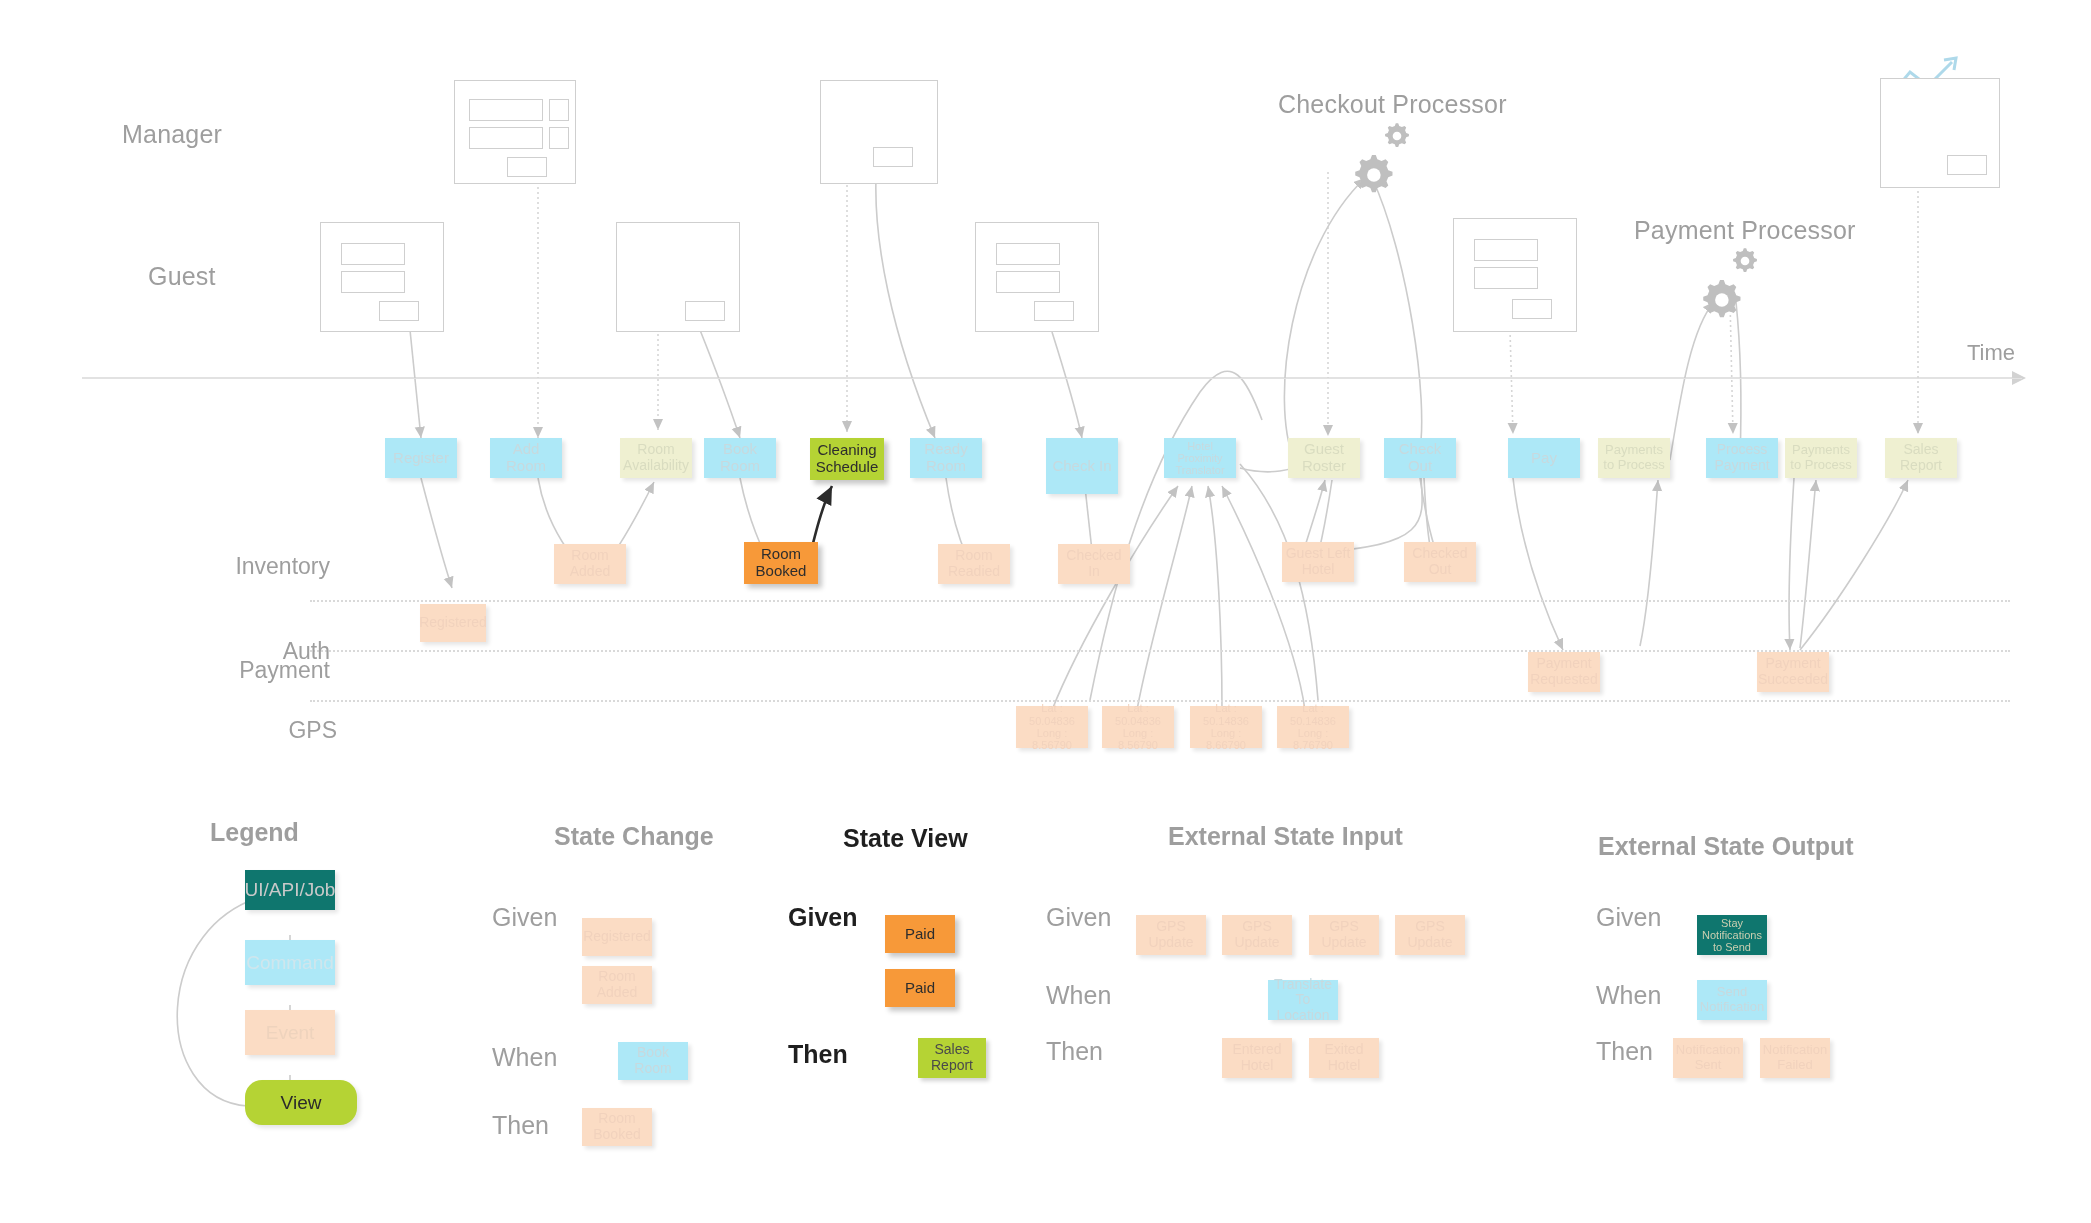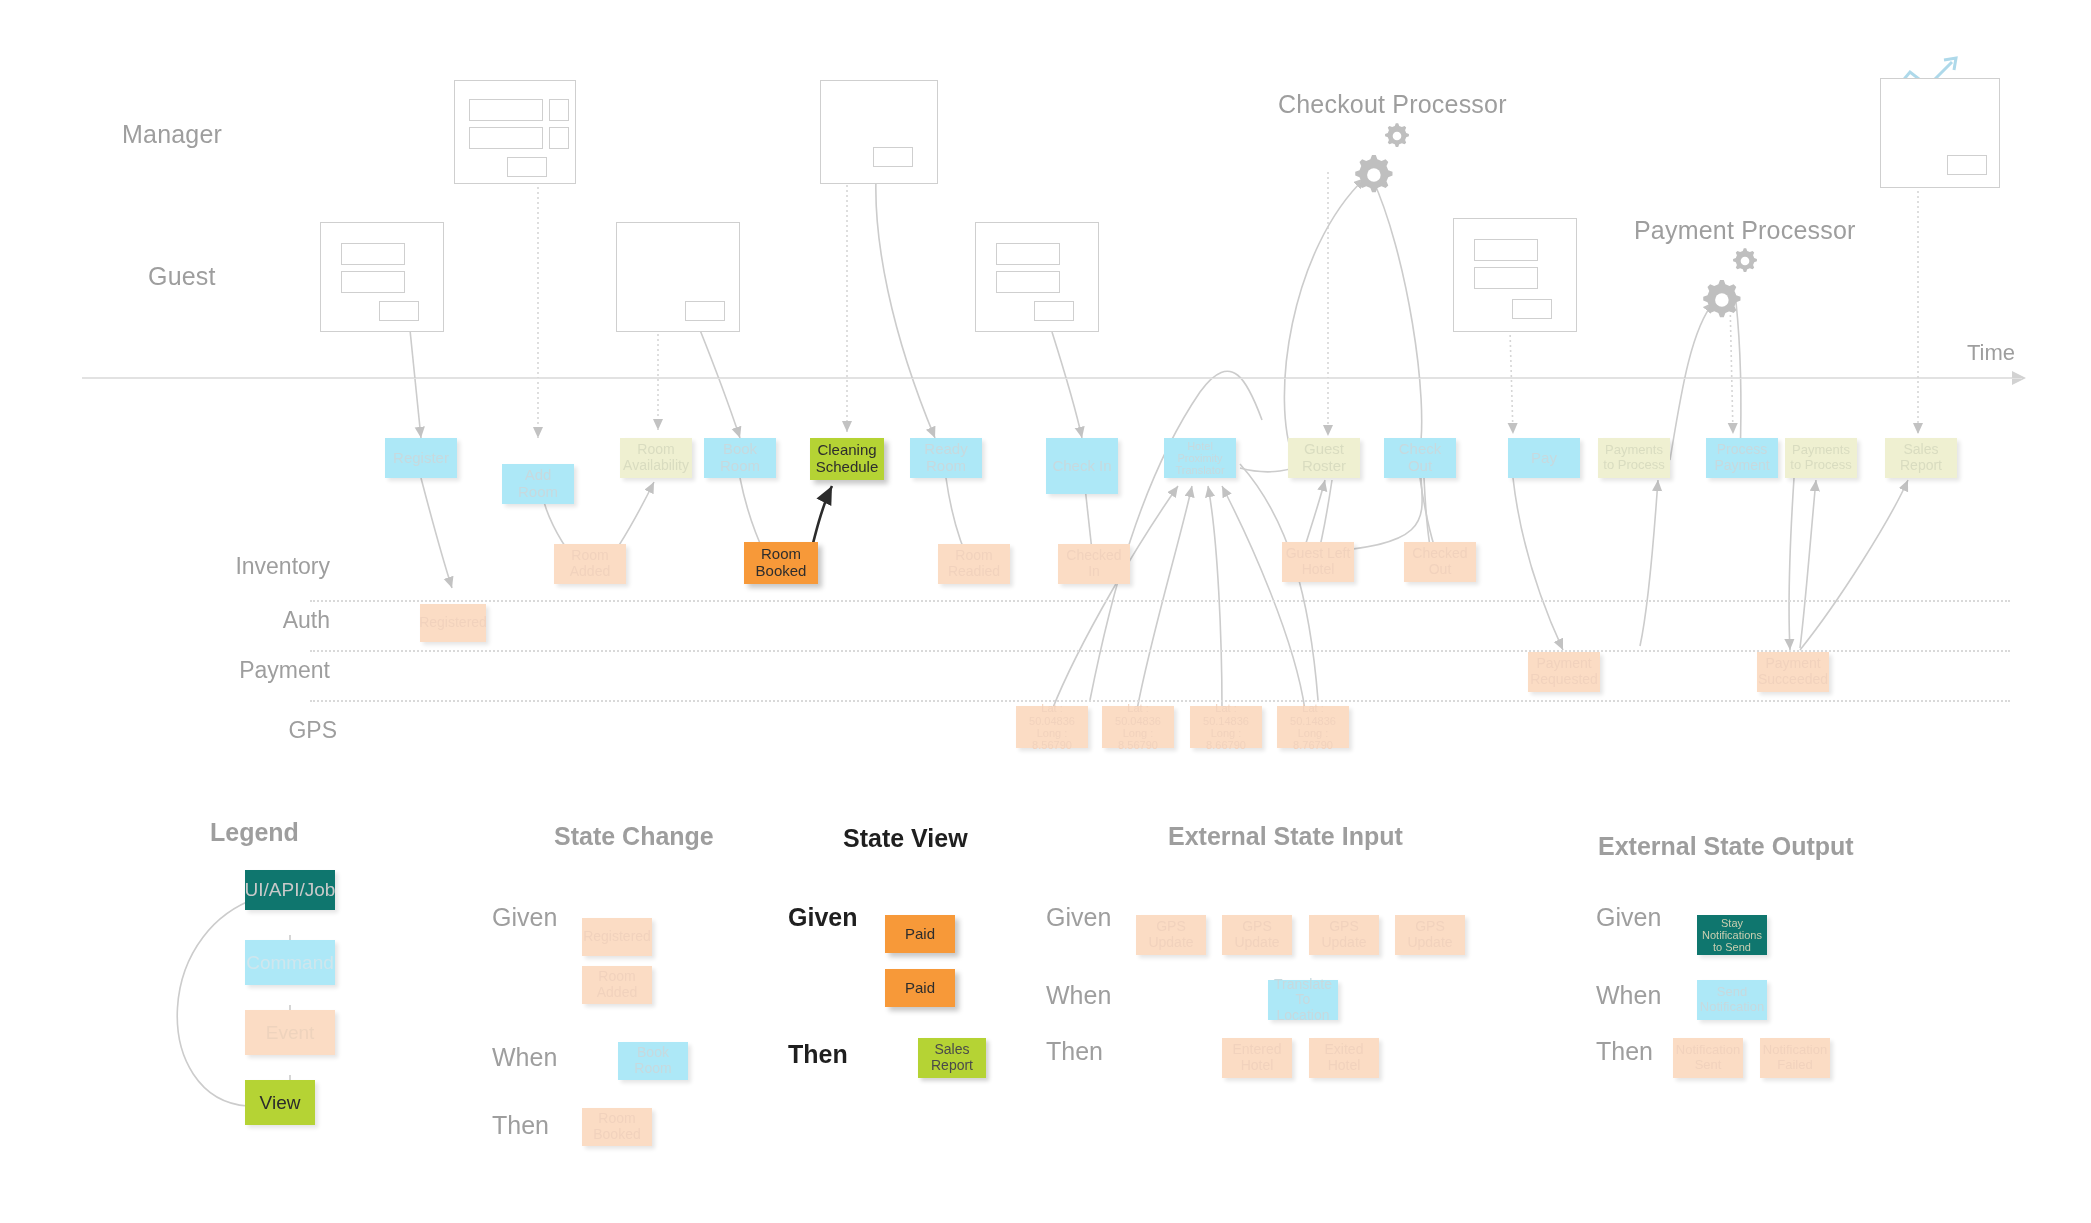--- a/index.html
+++ b/index.html
@@ -194,21 +194,21 @@
   <div class="abs dotted-rule" style="left:310px;top:650px;width:1700px;"></div>
   <div class="abs dotted-rule" style="left:310px;top:700px;width:1700px;"></div>
 
   <div class="abs role-label" style="left:122px;top:120px;">Manager</div>
   <div class="abs role-label" style="left:148px;top:262px;">Guest</div>
   <div class="abs role-label" style="left:1278px;top:90px;">Checkout Processor</div>
   <div class="abs role-label" style="left:1634px;top:216px;">Payment Processor</div>
   <div class="abs axis-label" style="left:1967px;top:340px;">Time</div>
 
   <div class="abs lane-label" style="left:150px;top:553px;width:180px;">Inventory</div>
-  <div class="abs lane-label" style="left:150px;top:607px;width:180px;">Auth</div>
+  <div class="abs lane-label" style="left:150px;top:638px;width:180px;">Auth</div>
   <div class="abs lane-label" style="left:150px;top:657px;width:180px;">Payment</div>
   <div class="abs lane-label" style="left:157px;top:705px;width:180px;margin-top:12px;">GPS</div>
 
   <div class="abs frame" style="left:454px;top:80px;width:120px;height:102px;">
     <div class="bar" style="left:14px;top:18px;width:72px;height:20px;"></div>
     <div class="bar" style="left:94px;top:18px;width:18px;height:20px;"></div>
     <div class="bar" style="left:14px;top:46px;width:72px;height:20px;"></div>
     <div class="bar" style="left:94px;top:46px;width:18px;height:20px;"></div>
     <div class="bar" style="left:52px;top:76px;width:38px;height:18px;"></div>
   </div>
@@ -239,21 +239,21 @@
 
   <div class="abs frame" style="left:1453px;top:218px;width:122px;height:112px;">
     <div class="bar" style="left:20px;top:20px;width:62px;height:20px;"></div>
     <div class="bar" style="left:20px;top:48px;width:62px;height:20px;"></div>
     <div class="bar" style="left:58px;top:80px;width:38px;height:18px;"></div>
   </div>
 
   <div class="note n-cmd" style="left:385px;top:438px;width:72px;height:40px;font-size:15px;">
     <span>Register</span>
     </div>
-  <div class="note n-cmd" style="left:502px;top:438px;width:72px;height:40px;font-size:15px;margin-top:26px;">
+  <div class="note n-cmd" style="left:490px;top:438px;width:72px;height:40px;font-size:15px;">
     <span>Add Room</span>
     </div>
   <div class="note n-cmd" style="left:704px;top:438px;width:72px;height:40px;font-size:15px;">
     <span>Book Room</span>
     </div>
   <div class="note n-cmd" style="left:910px;top:438px;width:72px;height:40px;font-size:15px;">
     <span>Ready Room</span>
     </div>
   <div class="note n-cmd" style="left:1046px;top:438px;width:72px;height:56px;font-size:15px;">
     <span>Check In</span>
@@ -340,21 +340,21 @@
   <div class="abs panel-title" style="left:210px;top:818px;">Legend</div>
   <div class="note lg-ui" style="left:245px;top:870px;width:90px;height:40px;font-size:19px;">
     <span>UI/API/Job</span>
     </div>
   <div class="note lg-cmd" style="left:245px;top:940px;width:90px;height:45px;font-size:19px;">
     <span>Command</span>
     </div>
   <div class="note lg-evt" style="left:245px;top:1010px;width:90px;height:45px;font-size:19px;">
     <span>Event</span>
     </div>
-  <div class="note lg-view" style="left:245px;top:1080px;width:70px;height:45px;font-size:19px;">
+  <div class="note lg-view" style="left:245px;top:1080px;width:112px;height:45px;font-size:19px;border-radius:17px;">
     <span>View</span>
     </div>
 
   <div class="abs panel-title" style="left:545px;top:822px;margin-left:9px;">State Change</div>
   <div class="abs gwt" style="left:492px;top:903px;">Given</div>
   <div class="note n-evt" style="left:582px;top:918px;width:70px;height:38px;font-size:14px;">
     <span>Registered</span>
     </div>
   <div class="note n-evt" style="left:582px;top:966px;width:70px;height:38px;font-size:14px;">
     <span>Room Added</span>

